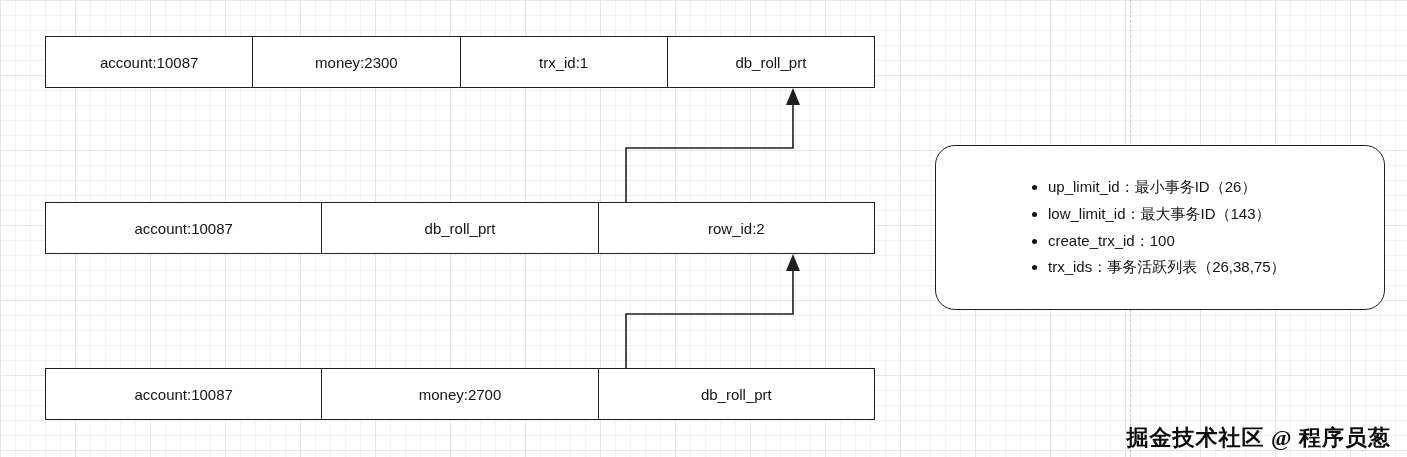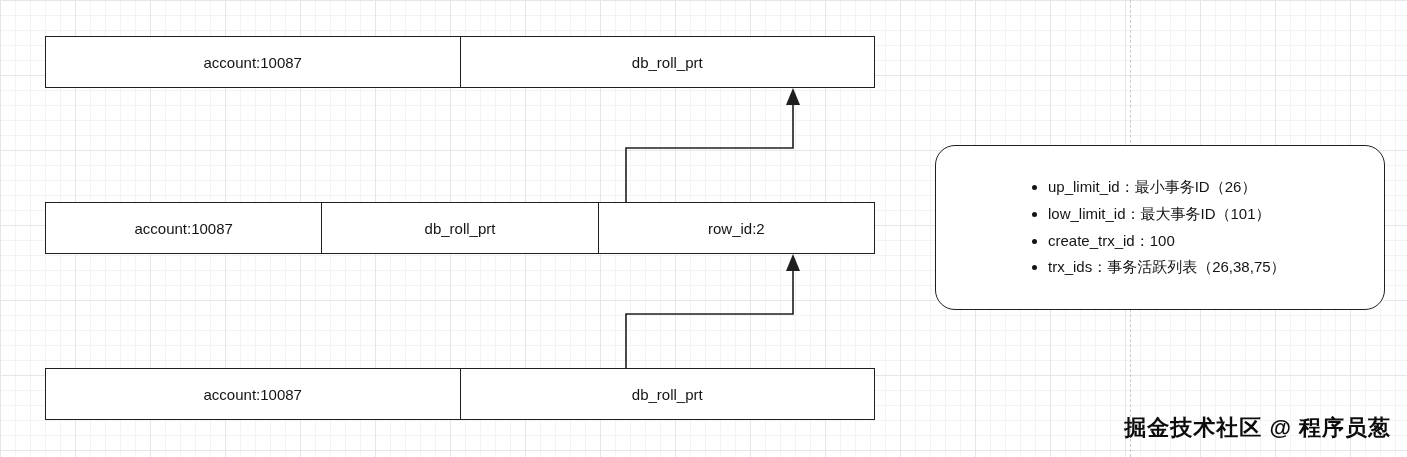--- a/index.html
+++ b/index.html
@@ -84,64 +84,68 @@
   .info-box li {
     font-size: 15px;
     color: #141414;
     line-height: 1.25;
     white-space: nowrap;
   }
 
   .watermark {
     position: absolute;
     right: 16px;
-    bottom: 14px;
+    bottom: 4px;
     font-size: 22px;
     font-weight: 700;
     color: #0c0c0c;
     letter-spacing: 1px;
     white-space: nowrap;
+    font-family: Liberation Serif, serif;
   }
 </style>
 </head>
 <body>
 
 <div class="canvas">
 
   <div class="dashed-line"></div>
 
   <svg class="connectors" viewBox="0 0 1407 457">
 
     <path d="M626,202 L626,148 L793,148 L793,103" fill="none" stroke="#1f1f1f" stroke-width="1.6"></path>
     <polygon points="793,88 786,105 800,105" fill="#1f1f1f"></polygon>
 
     <path d="M626,368 L626,314 L793,314 L793,269" fill="none" stroke="#1f1f1f" stroke-width="1.6"></path>
     <polygon points="793,254 786,271 800,271" fill="#1f1f1f"></polygon>
   </svg>
 
   <div class="record-row row-1">
     <div class="cell">account:10087</div>
+    <div class="cell">money:2300</div>
+    <div class="cell">trx_id:1</div>
     <div class="cell">db_roll_prt</div>
   </div>
 
   <div class="record-row row-2">
     <div class="cell">account:10087</div>
     <div class="cell">db_roll_prt</div>
     <div class="cell">row_id:2</div>
   </div>
 
   <div class="record-row row-3">
     <div class="cell">account:10087</div>
+    <div class="cell">money:2700</div>
     <div class="cell">db_roll_prt</div>
   </div>
 
   <div class="info-box">
     <ul>
       <li>up_limit_id：最小事务ID（26）</li>
-      <li>low_limit_id：最大事务ID（101）</li>
+      <li>low_limit_id：最大事务ID（143）</li>
       <li>create_trx_id：100</li>
       <li>trx_ids：事务活跃列表（26,38,75）</li>
     </ul>
   </div>
 
   <div class="watermark">掘金技术社区 @ 程序员葱</div>
 
 </div>
 
 </body></html>

